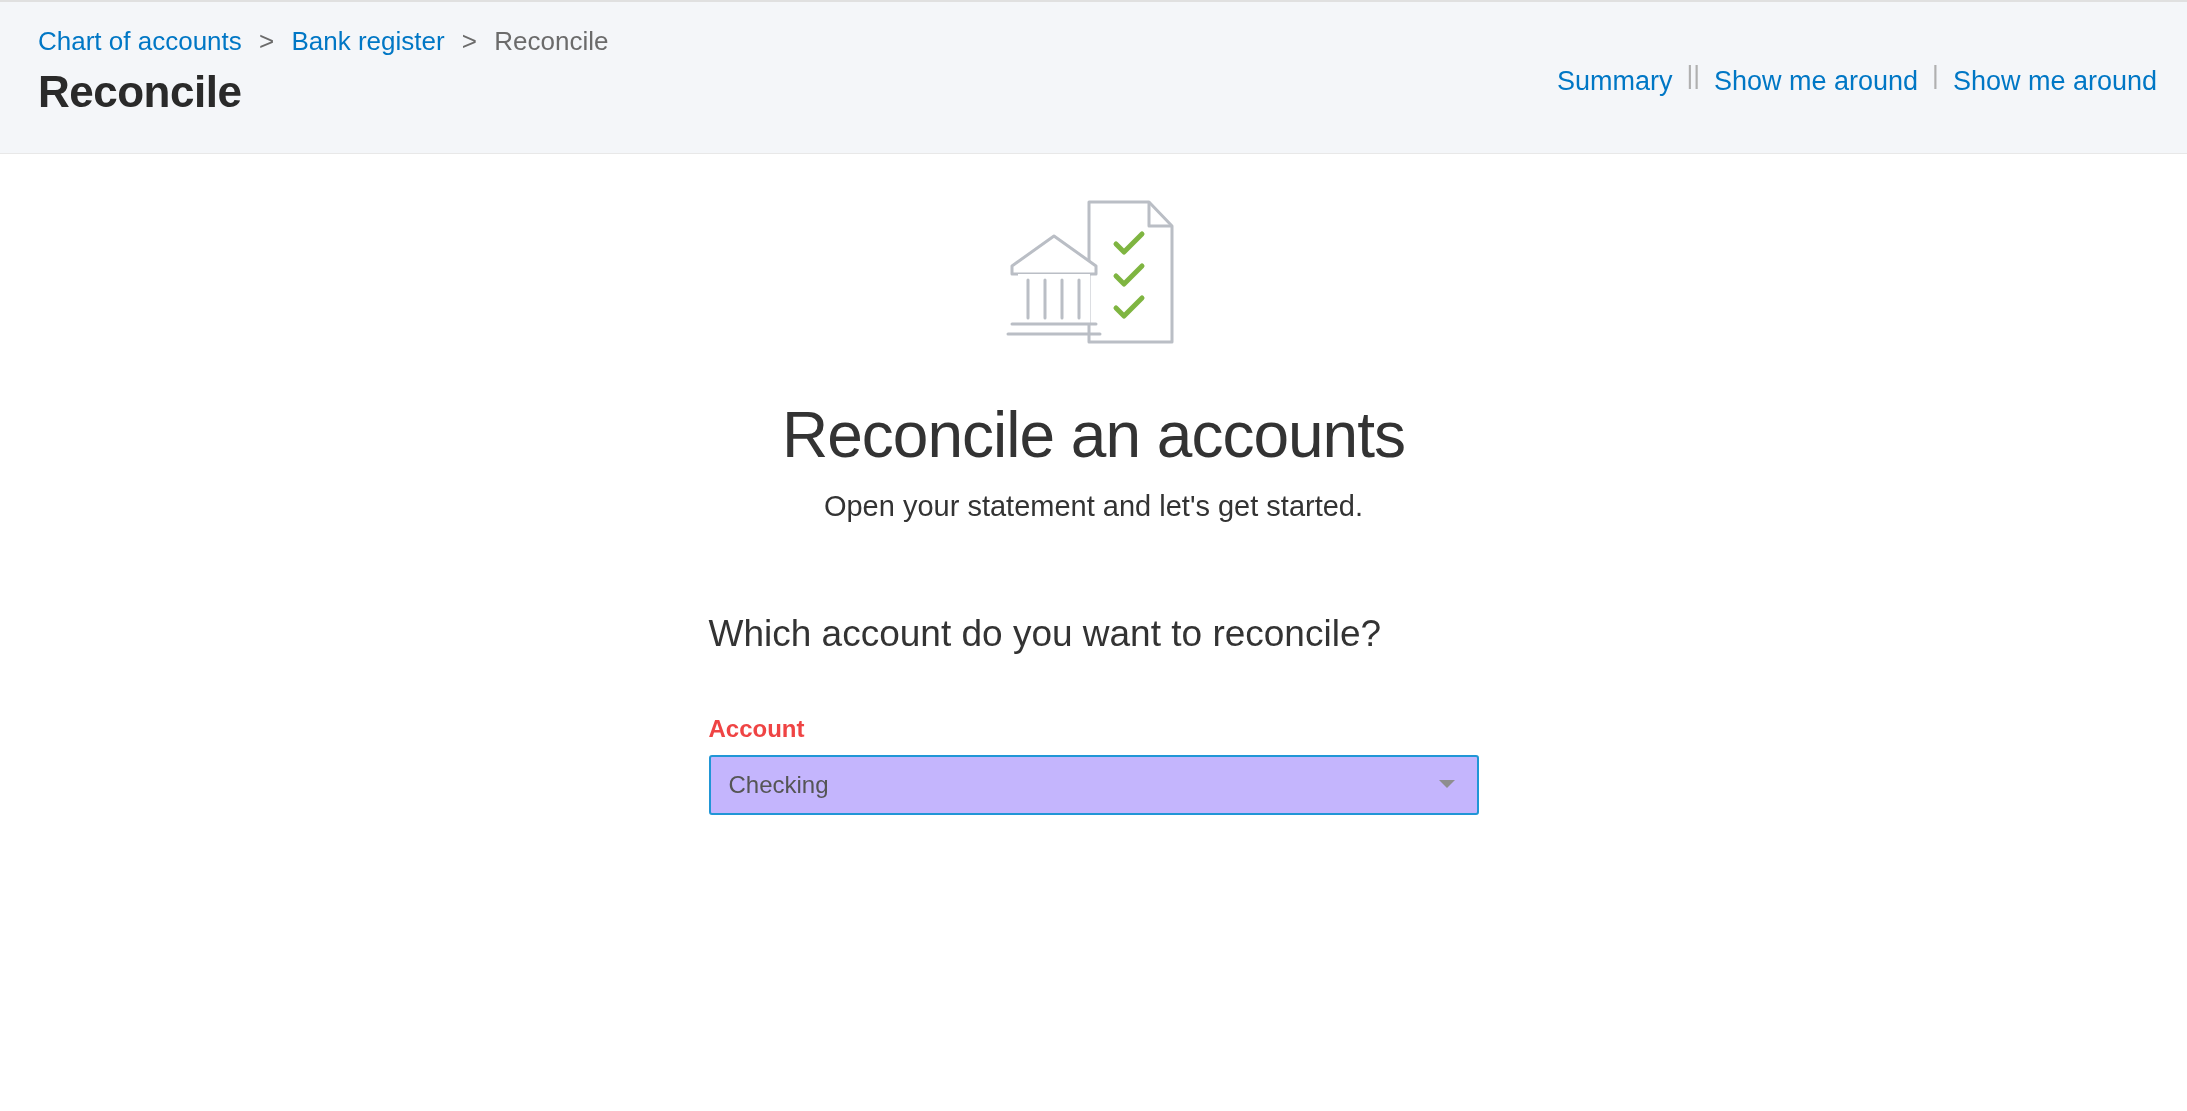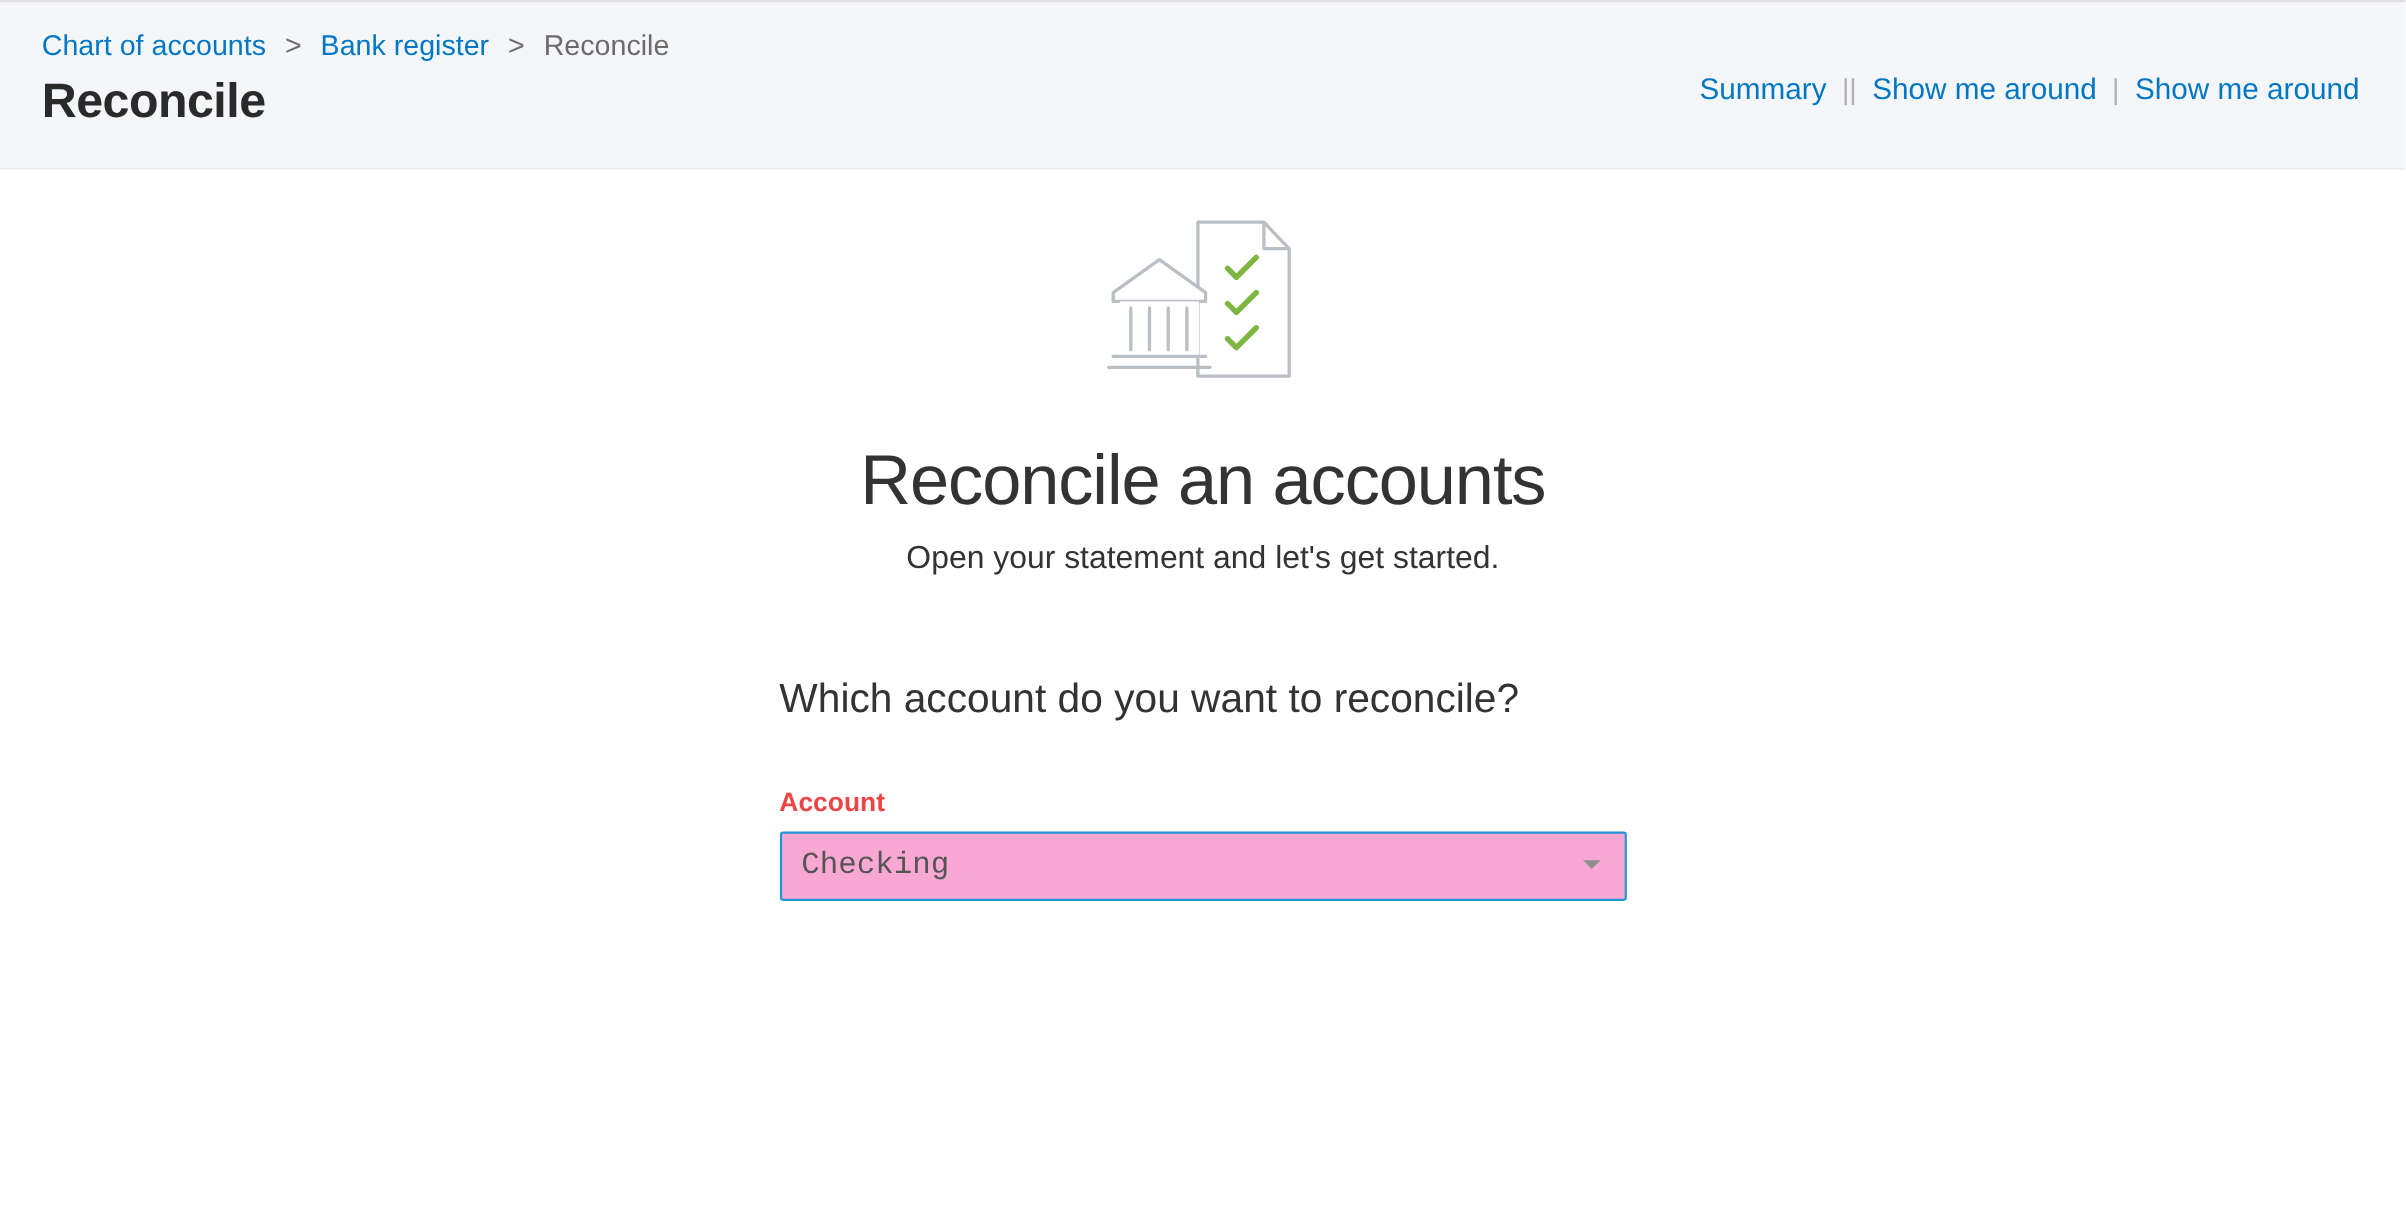--- a/index.html
+++ b/index.html
@@ -35,25 +35,25 @@
       color: #6b6b6b;
     }
     .page-title {
       font-size: 44px;
       font-weight: 600;
       color: #2a2a2a;
       letter-spacing: -0.5px;
     }
     .header-links {
       position: absolute;
-      right: 28px;
+      right: 16px;
       top: 58px;
       font-size: 27px;
       display: flex;
-      align-items: center;
+      align-items: flex-start;
       gap: 0;
     }
     .header-links a {
       color: #0077c5;
       text-decoration: none;
       padding: 6px 14px;
       display: inline-block;
     }
     .header-links .divider {
       color: #b0b0b0;
@@ -107,27 +107,27 @@
       margin-bottom: 12px;
       display: block;
     }
     .select-wrap {
       position: relative;
       width: 100%;
     }
     .select-field {
       width: 100%;
       padding: 14px 18px;
-      font-size: 28px;
+      font-size: 24px;
       color: #555;
       border: 2px solid #2196d6;
-      background: #f9a8d4;
+      background: #c4b5fd;
       border-radius: 3px;
       appearance: none;
-      font-family: Liberation Mono, monospace;
+      font-family: Liberation Sans, sans-serif;
       cursor: pointer;
     }
     .select-caret {
       position: absolute;
       right: 22px;
       top: 50%;
       transform: translateY(-50%);
       pointer-events: none;
     }
     .select-caret svg {

